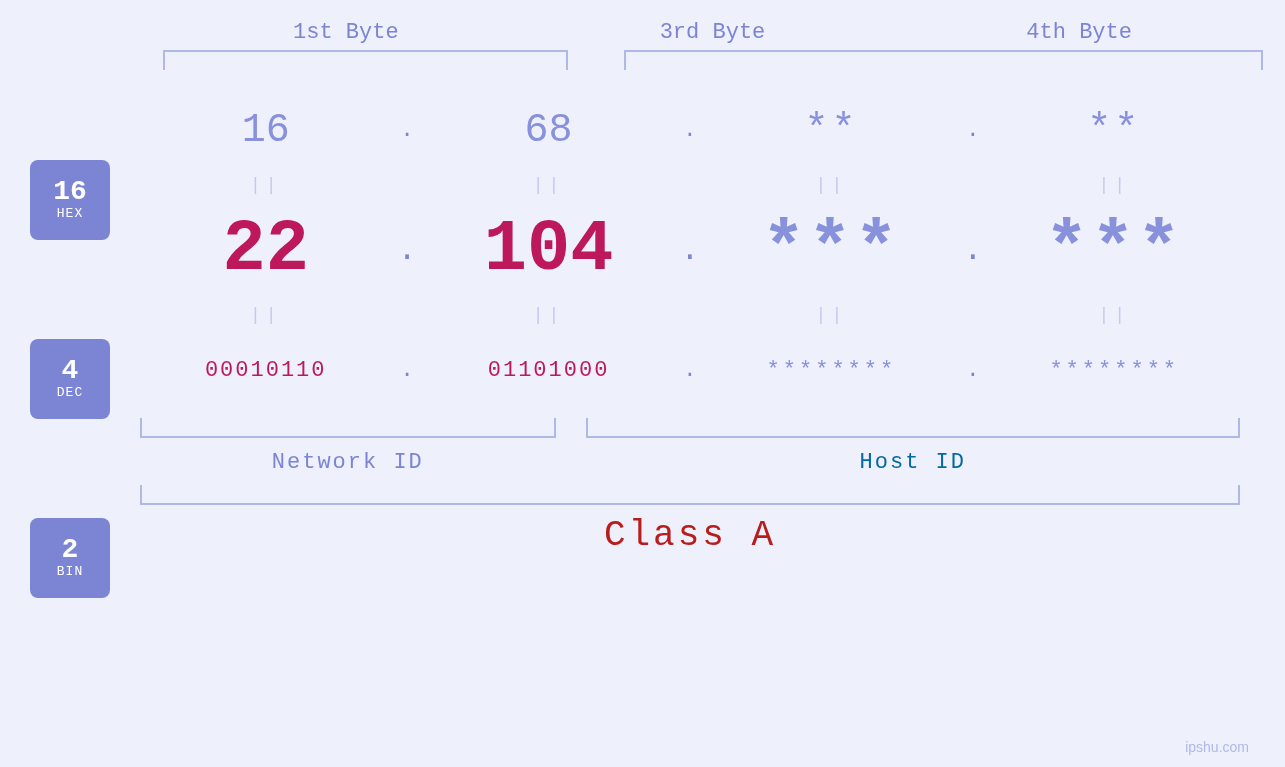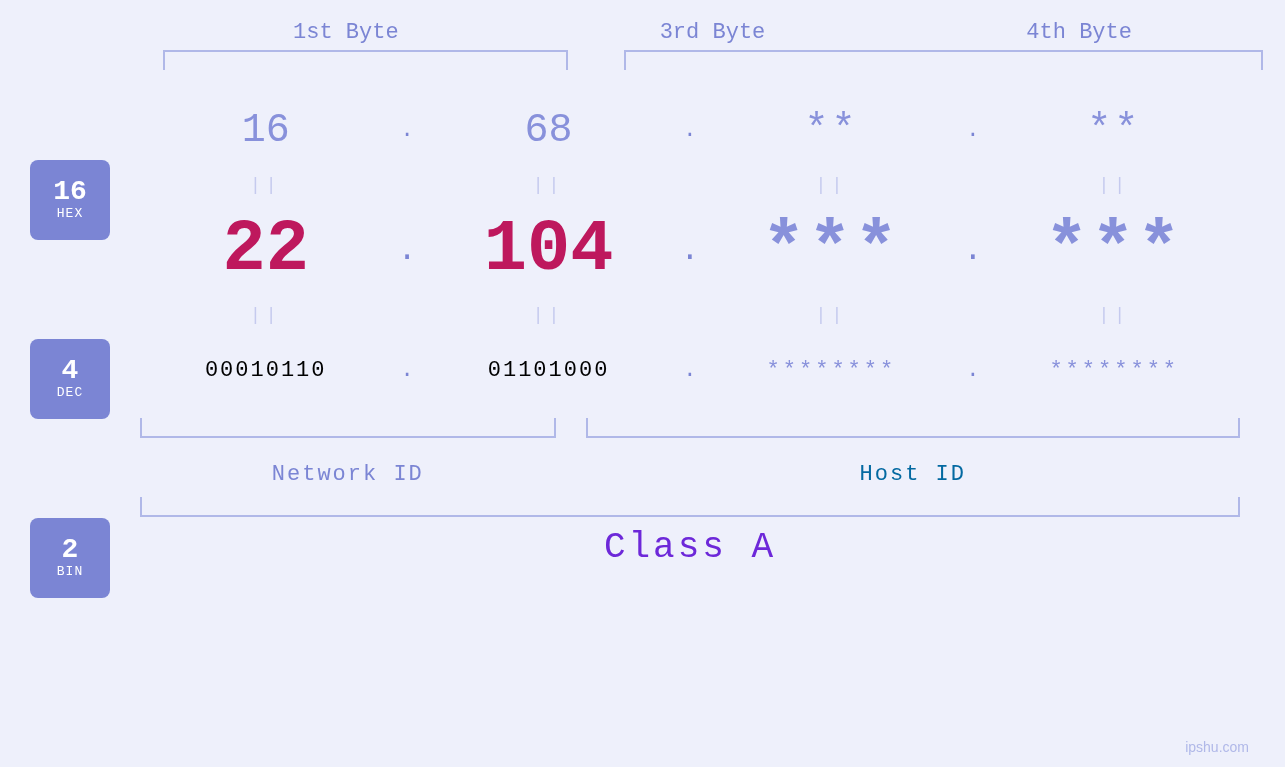--- a/index.html
+++ b/index.html
@@ -164,21 +164,21 @@
     }
 
     .dec-val {
       font-size: 72px;
       font-weight: bold;
       color: #be185d;
     }
 
     .bin-val {
       font-size: 22px;
-      color: #000000;
+      color: #be185d;
       letter-spacing: 2px;
     }
 
     .hidden-val {
       color: #8891db;
       letter-spacing: 3px;
     }
 
     
     .bottom-section {
@@ -200,21 +200,21 @@
       border-left: 2px solid #b0b8e8;
       border-right: 2px solid #b0b8e8;
       width: 740px;
       margin-left: 30px;
       height: 20px;
     }
 
     .id-labels {
       display: flex;
       width: 1100px;
-      margin-top: 24px;
+      margin-top: 12px;
       justify-content: center;
     }
 
     .network-id-label {
       width: 470px;
       text-align: center;
       color: #7b85d4;
       font-size: 22px;
       letter-spacing: 2px;
     }
@@ -237,21 +237,21 @@
     .class-bracket {
       border-bottom: 2px solid #b0b8e8;
       border-left: 2px solid #b0b8e8;
       border-right: 2px solid #b0b8e8;
       width: 1100px;
       height: 20px;
     }
 
     .class-label {
       text-align: center;
-      color: #6d28d9;
+      color: #b91c1c;
       font-size: 36px;
       letter-spacing: 3px;
       margin-top: 10px;
     }
 
     
     .watermark {
       position: absolute;
       bottom: 12px;
       right: 36px;

